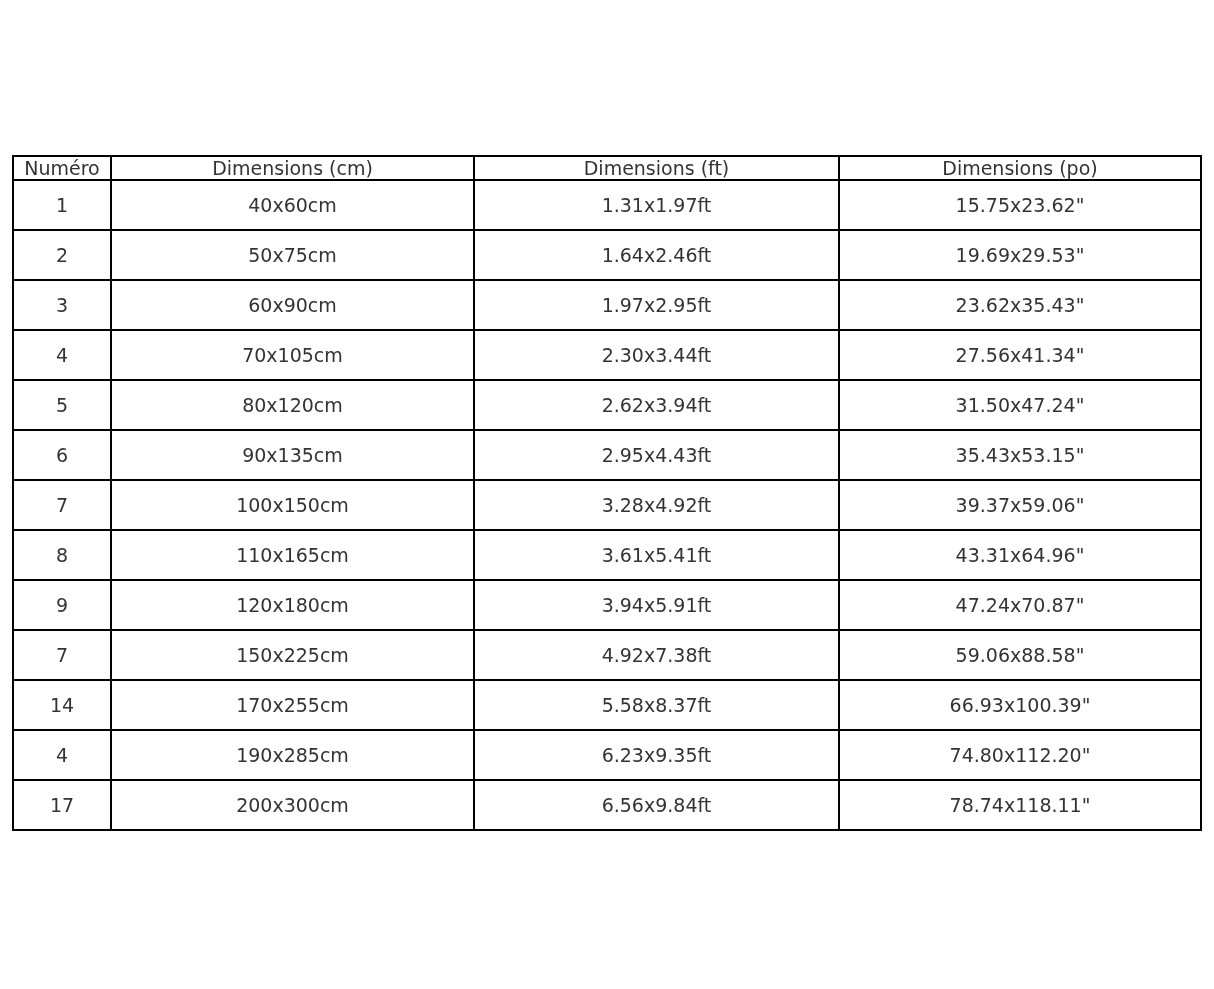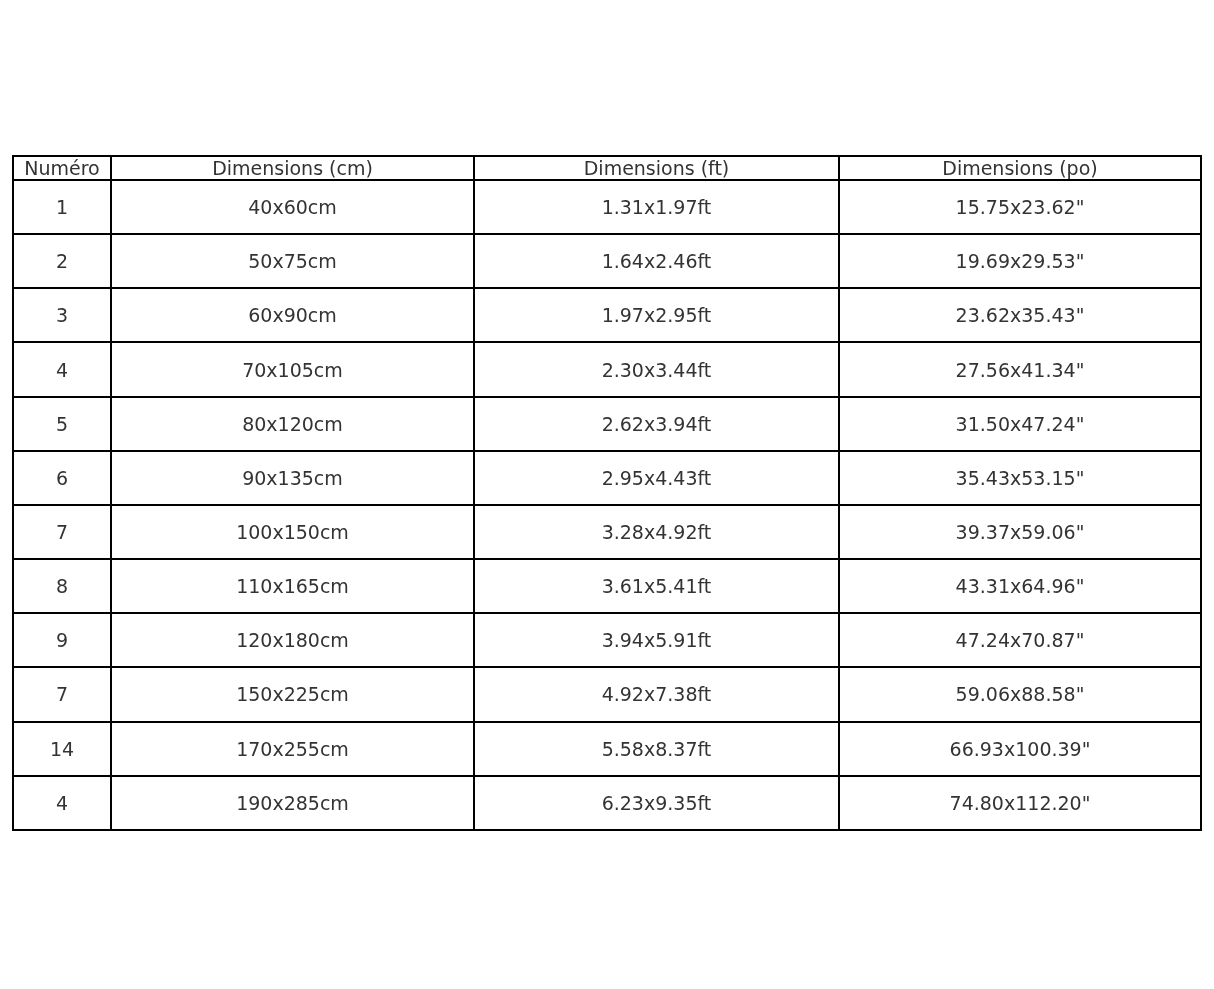--- a/index.html
+++ b/index.html
@@ -123,14 +123,20 @@
         <td>170x255cm</td>
         <td>5.58x8.37ft</td>
         <td>66.93x100.39"</td>
       </tr>
       <tr>
         <td>4</td>
         <td>190x285cm</td>
         <td>6.23x9.35ft</td>
         <td>74.80x112.20"</td>
       </tr>
+      <tr>
+        <td>17</td>
+        <td>200x300cm</td>
+        <td>6.56x9.84ft</td>
+        <td>78.74x118.11"</td>
+      </tr>
     </tbody>
 </table>
 
 </body></html>

